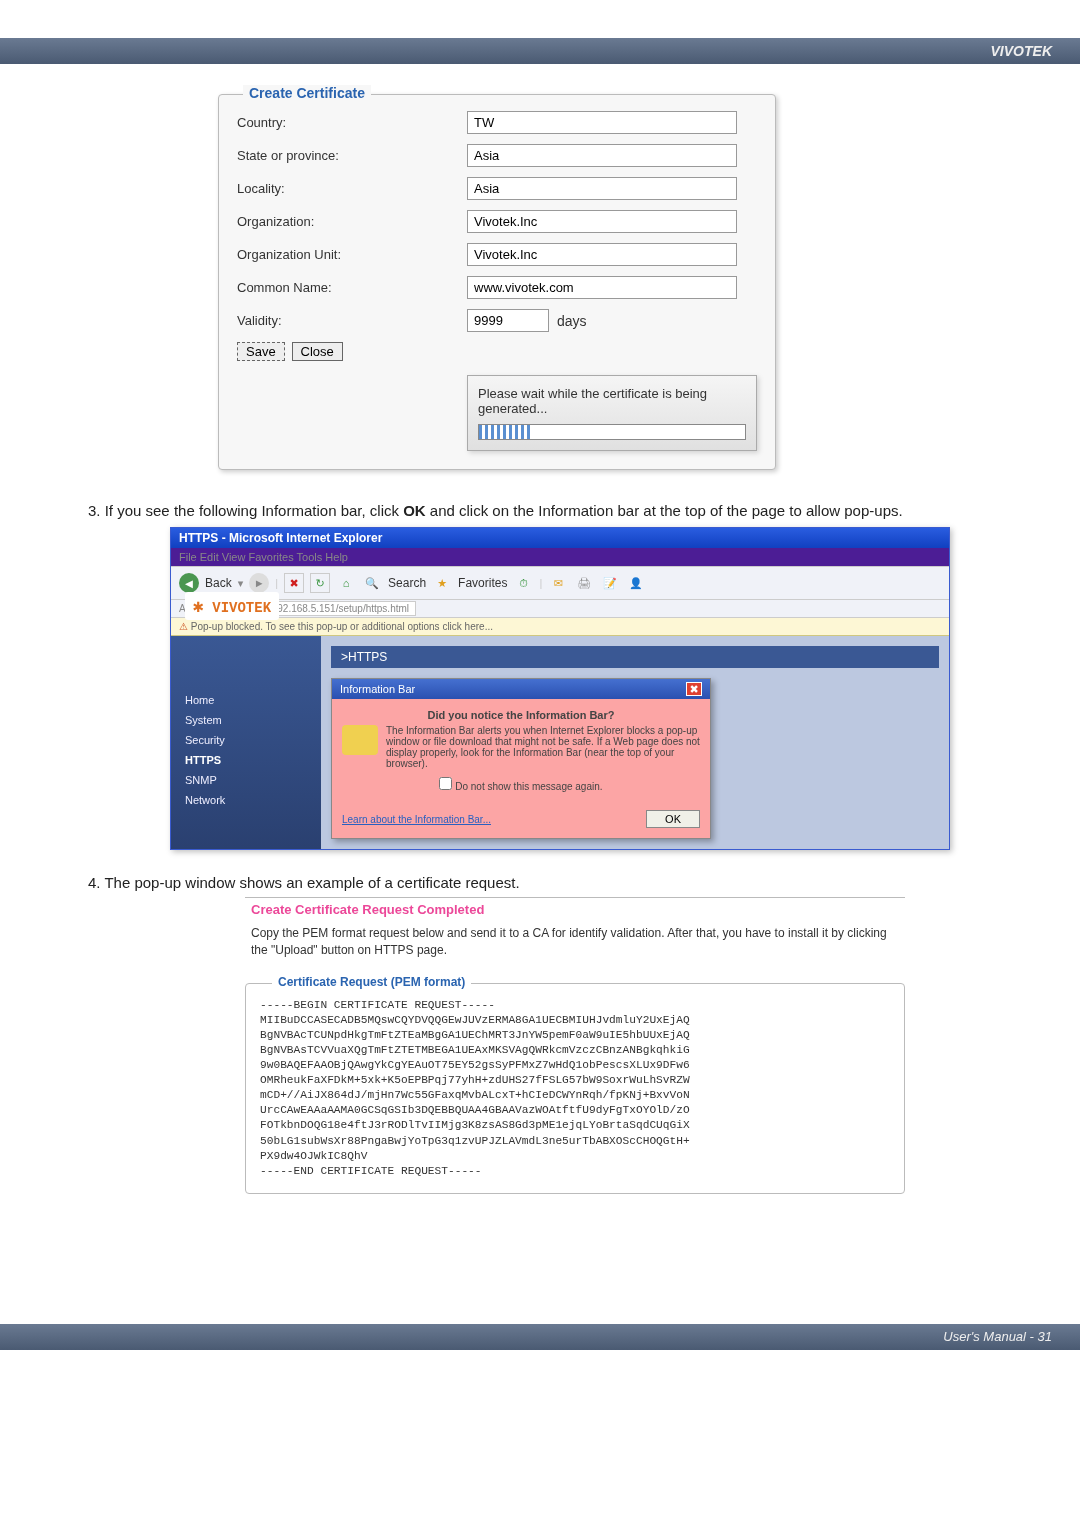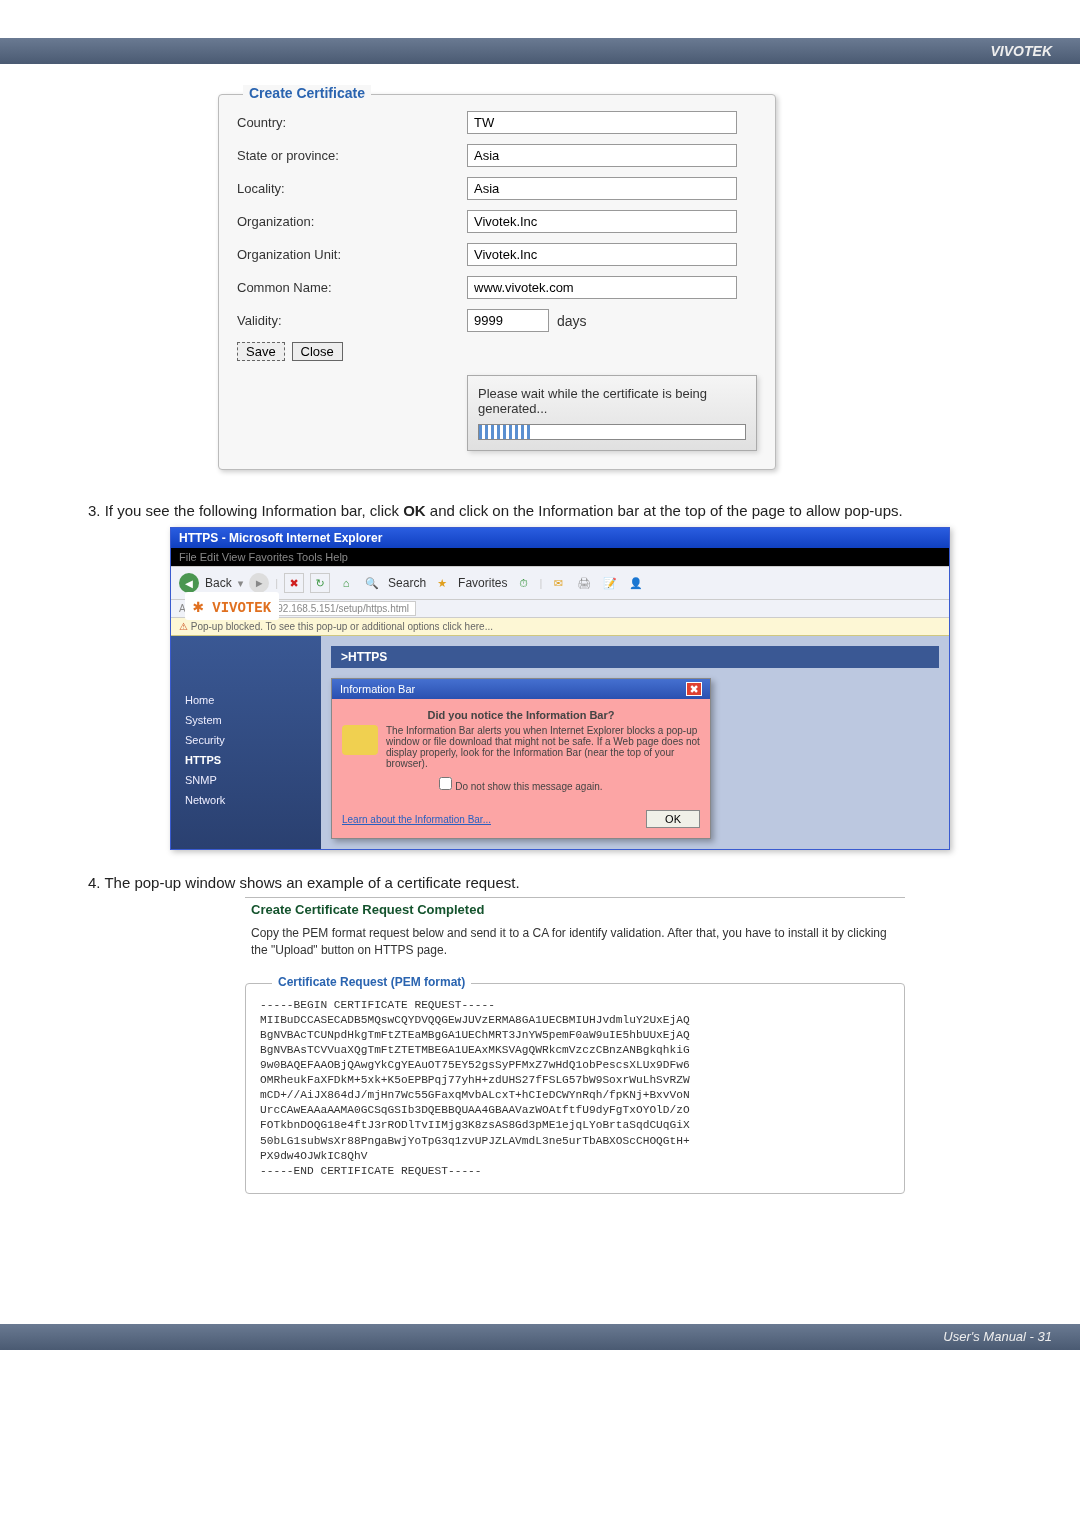--- a/index.html
+++ b/index.html
@@ -118,21 +118,21 @@
       font-size: 11px;
     }
     .ie-titlebar {
       background: linear-gradient(to bottom, #2a5de0, #1040c0);
       color: #fff;
       padding: 3px 8px;
       font-size: 12px;
       font-weight: bold;
     }
     .ie-menubar {
-      background: #000000;
+      background: #4c1d95;
       color: #888;
       padding: 3px 8px;
       font-size: 11px;
       border-bottom: 1px solid #ccc;
     }
     .ie-toolbar {
       background: #f0f2f8;
       padding: 6px 8px;
       display: flex;
       align-items: center;
@@ -175,21 +175,21 @@
       color: #e07020;
       font-weight: bold;
       font-size: 14px;
       border-radius: 3px;
       font-family: Liberation Mono, monospace;
     }
     .ie-logo span.bullet { color: #e07020; font-size: 18px; }
     .https-header {
       background: #3a5894;
       color: #fff;
-      font-weight: bold;
+      font-weight: normal;
       padding: 4px 10px;
       font-size: 12px;
     }
     .arrow-cursor {
       position: absolute;
       left: 360px;
       top: 130px;
       font-size: 60px;
       color: #111;
       transform: rotate(90deg);
@@ -241,21 +241,21 @@
     }
     
     
     .req-panel {
       width: 660px;
       margin: 4px 0 0 157px;
       font-size: 12px;
       color: #333;
     }
     .req-title {
-      color: #14532d;
+      color: #ec4899;
       font-weight: bold;
       font-size: 13px;
       border-top: 1px solid #bbb;
       padding: 4px 6px 8px;
     }
     .req-desc { padding: 0 6px 14px; font-size: 12px; line-height: 1.4; }
     .req-fieldset {
       border: 1px solid #bbb;
       border-radius: 4px;
       padding: 14px;

